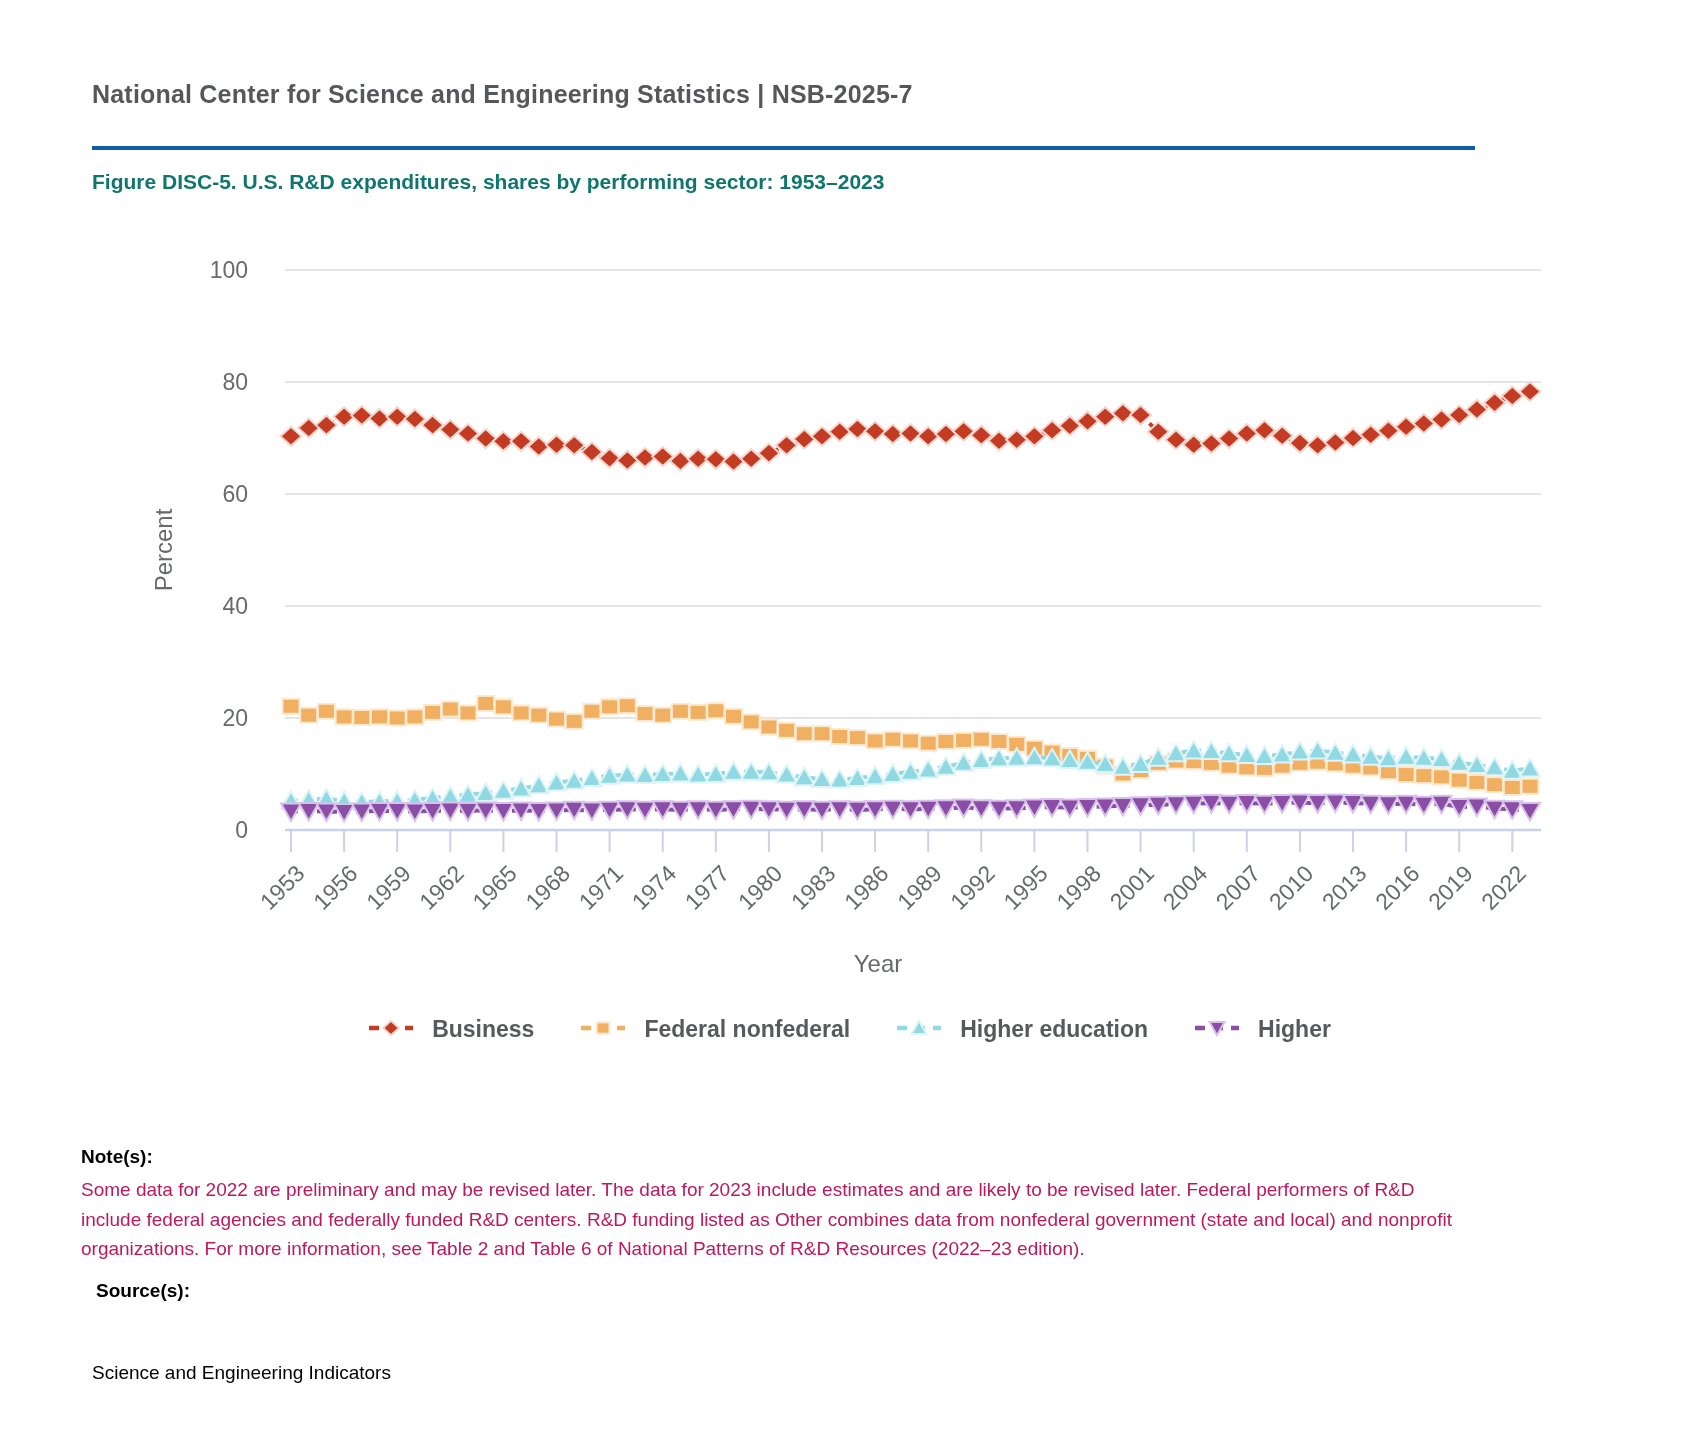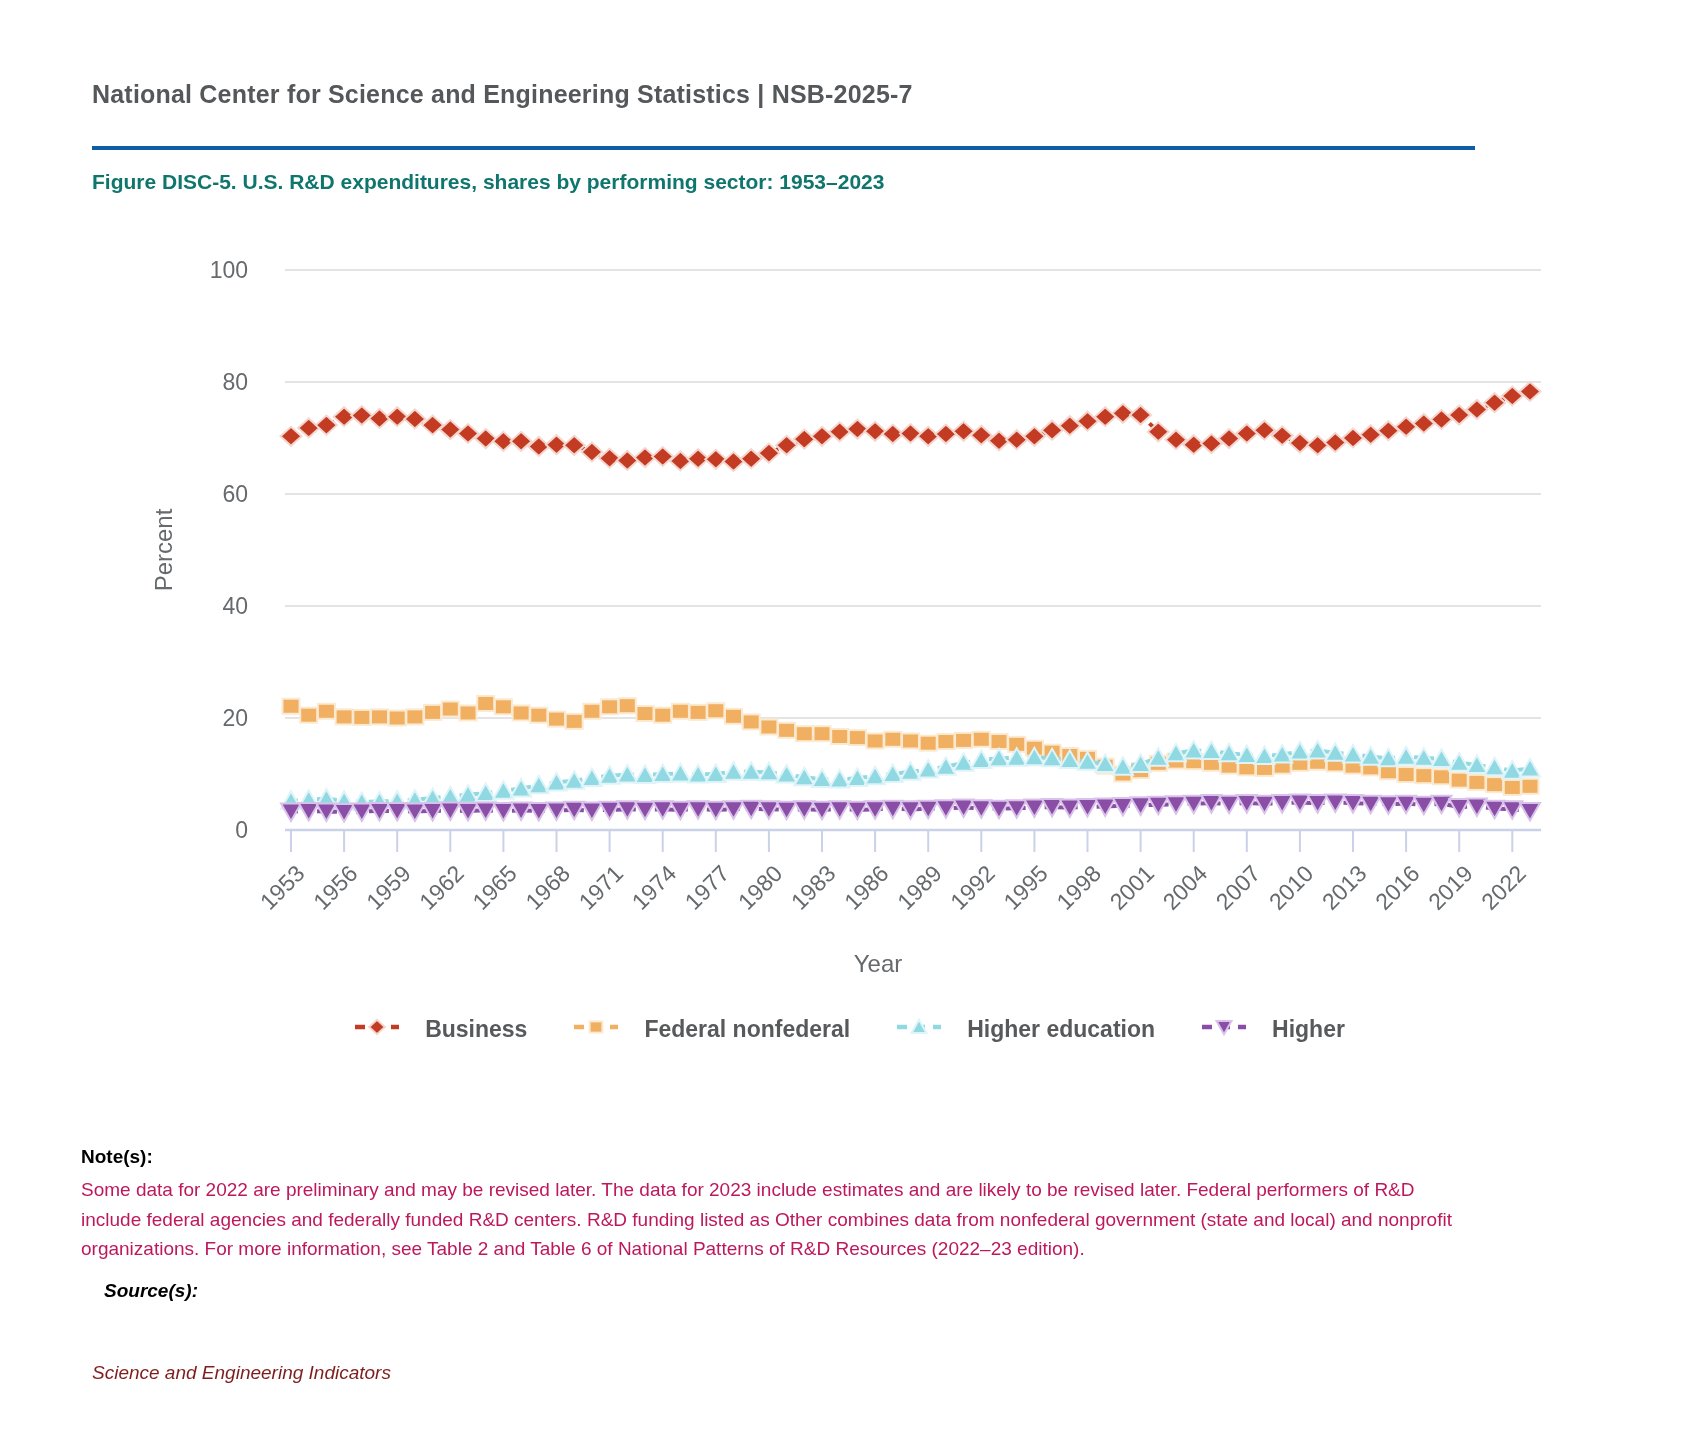--- a/index.html
+++ b/index.html
@@ -4,27 +4,27 @@
 <style>
   html,body{margin:0;padding:0;background:#ffffff;}
   body{width:1699px;height:1449px;position:relative;overflow:hidden;
        font-family:"Liberation Sans","DejaVu Sans",sans-serif;}
   .abs{position:absolute;}
   #header{left:92px;top:80px;font-size:25px;font-weight:700;color:#54585a;letter-spacing:.2px;}
   #rule{left:92px;top:146px;width:1383px;height:4px;background:#0e5da6;}
   #fig-title{left:92px;top:170px;font-size:21px;font-weight:700;color:#0f766e;}
   #chart-wrap{left:0;top:230px;width:1699px;height:772px;}
   #legend{left:0;top:1016px;width:1699px;display:flex;justify-content:center;align-items:center;gap:46px;}
-  .legend-item{display:flex;align-items:flex-start;gap:25px;}
+  .legend-item{display:flex;align-items:center;gap:18px;}
   .legend-label{font-size:23px;font-weight:700;color:#58595b;}
   #notes{left:81px;top:1146px;width:1396px;color:#1a1a1a;}
   .block-label{font-size:19px;font-weight:700;color:#000;margin-bottom:7px;}
   .block-text{font-size:19px;line-height:29.5px;color:#be185d;}
-  #sources{left:104px;top:1280px;width:1396px;font-style:italic;}
-  #footer{left:92px;top:1362px;font-size:19px;font-style:italic;color:#7f1d1d;}
+  #sources{left:96px;top:1280px;width:1396px;}
+  #footer{left:92px;top:1362px;font-size:19px;color:#000000;}
 </style>
 </head>
 <body>
 
 <div class="abs" id="header">National Center for Science and Engineering Statistics  |  NSB-2025-7</div>
 <div class="abs" id="rule"></div>
 <div class="abs" id="fig-title">Figure DISC-5. U.S. R&amp;D expenditures, shares by performing sector: 1953–2023</div>
 
 <div class="abs" id="chart-wrap">
   <svg id="chart-svg" width="1699" height="772">

